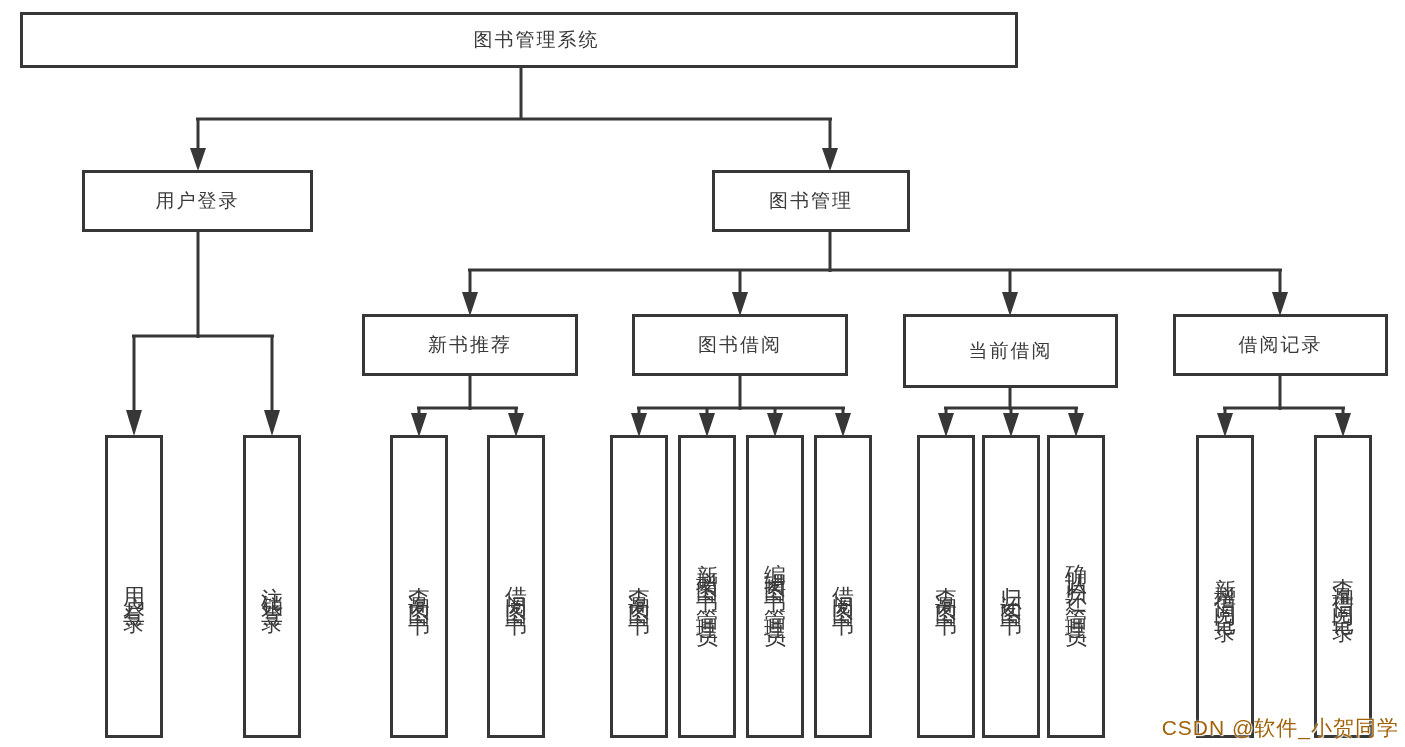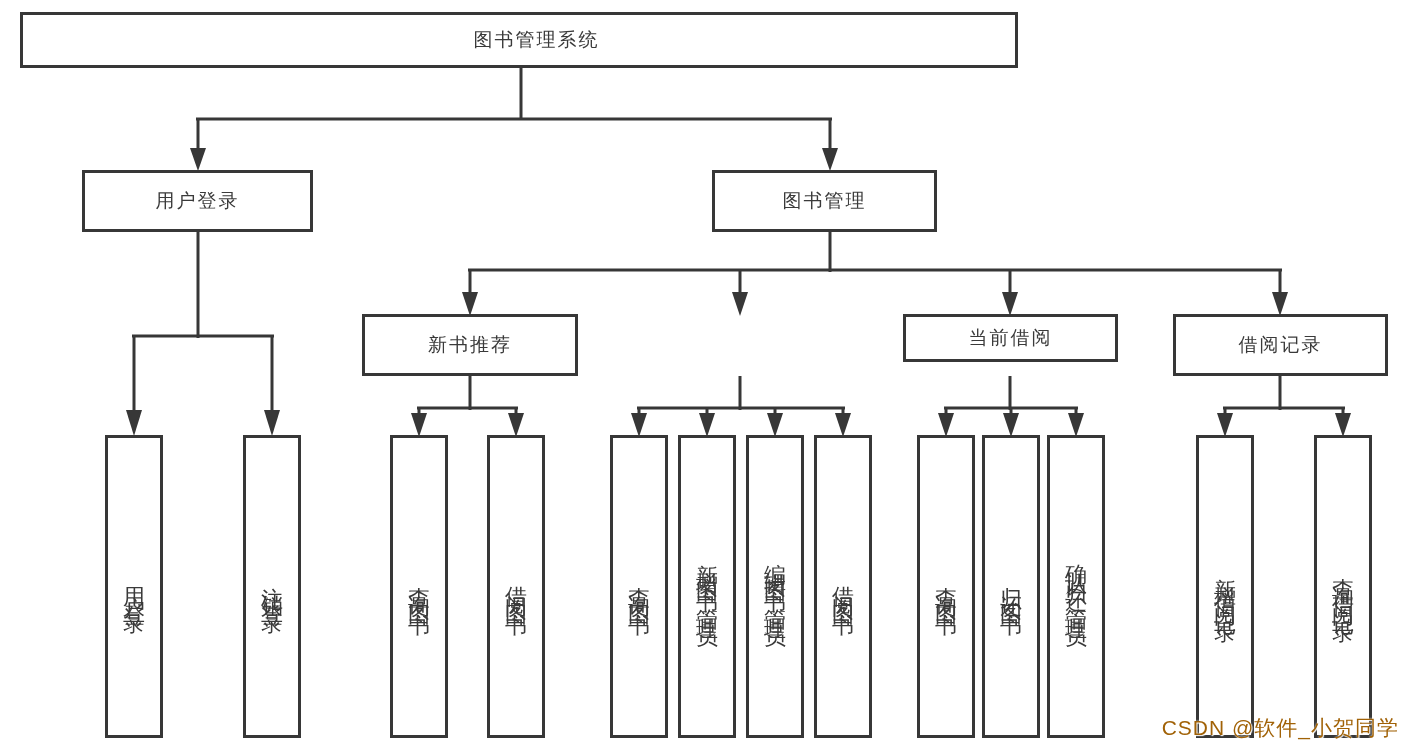--- a/index.html
+++ b/index.html
@@ -31,24 +31,24 @@
     writing-mode: vertical-rl;
     text-orientation: mixed;
     font-size: 22px;
     letter-spacing: 9px;
     line-height: 1;
     white-space: nowrap;
   }
   
   .n-root            { left: 20px;   top: 12px;  width: 998px; height: 56px; padding-left: 35px; }
   .n-user-login      { left: 82px;   top: 170px; width: 231px; height: 62px; }
-  .n-book-mgmt       { left: 712px;  top: 170px; width: 225px; height: 62px; }
+  .n-book-mgmt       { left: 712px;  top: 170px; width: 198px; height: 62px; }
   .n-new-book-rec    { left: 362px;  top: 314px; width: 216px; height: 62px; justify-content: center; }
   .n-book-borrow     { left: 632px;  top: 314px; width: 216px; height: 62px; }
-  .n-current-borrow  { left: 903px;  top: 314px; width: 215px; height: 48px; }
+  .n-current-borrow  { left: 903px;  top: 314px; width: 215px; height: 74px; }
   .n-borrow-records  { left: 1173px; top: 314px; width: 215px; height: 62px; }
   .leaf { top: 435px; width: 58px; height: 303px; }
   .l-1  { left: 105px; }
   .l-2  { left: 243px; }
   .l-3  { left: 390px; }
   .l-4  { left: 487px; }
   .l-5  { left: 610px; }
   .l-6  { left: 678px; }
   .l-7  { left: 746px; }
   .l-8  { left: 814px; }
@@ -154,20 +154,23 @@
   <div class="box hbox n-user-login">
     <span>用户登录</span>
   </div>
   <div class="box hbox n-book-mgmt">
     <span>图书管理</span>
   </div>
 
   <div class="box hbox n-new-book-rec">
     <span>新书推荐</span>
   </div>
+  <div class="box hbox n-book-borrow">
+    <span>图书借阅</span>
+  </div>
   <div class="box hbox n-current-borrow">
     <span>当前借阅</span>
   </div>
   <div class="box hbox n-borrow-records">
     <span>借阅记录</span>
   </div>
 
   <div class="box vbox leaf l-1">
     <span class="vtext">用户登录</span>
   </div>

